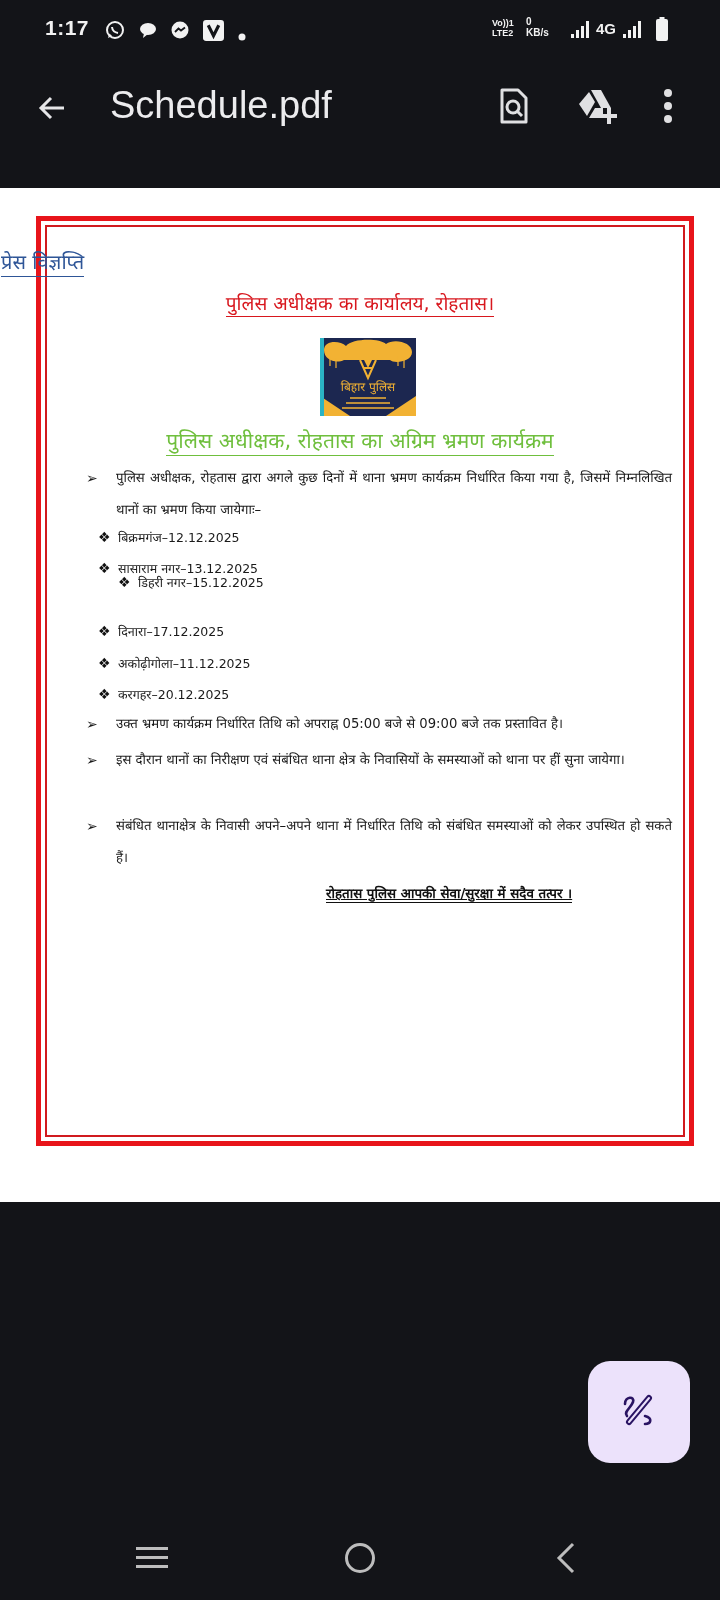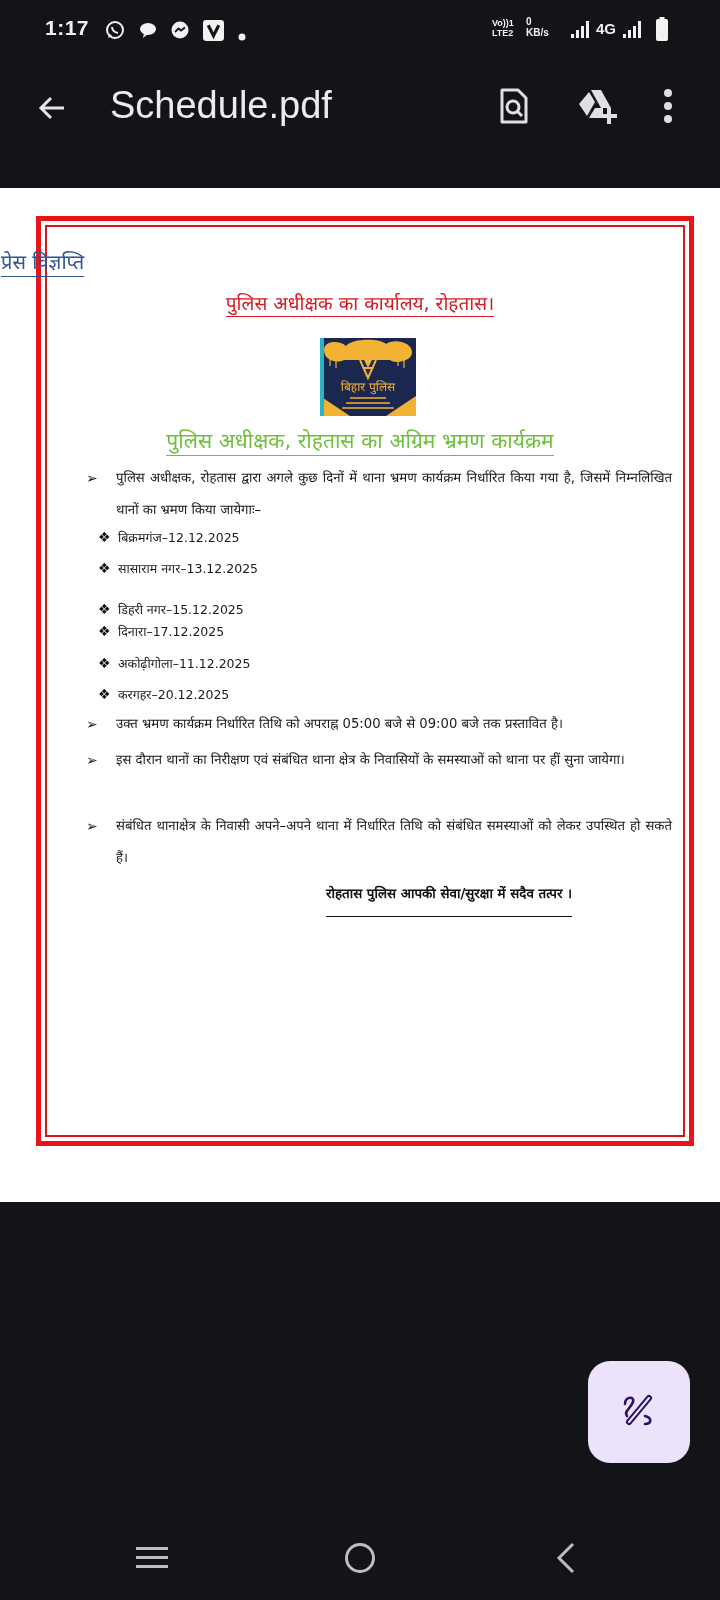--- a/index.html
+++ b/index.html
@@ -37,21 +37,21 @@
   .h-program span { border-bottom: 1.5px solid #6fbf3d; padding-bottom: 2px; }
 
   .para { position: absolute; left: 96px; width: 576px; font-size: 13.2px; color: #1a1a1a; line-height: 32px; }
   .para .arrow { position: absolute; left: -10px; top: 0; font-size: 14px; }
   .para .text { display: block; padding-left: 20px; text-align: justify; }
 
   .visit-item { position: absolute; left: 98px; font-size: 12.5px; color: #1a1a1a; height: 22px; line-height: 22px; }
   .visit-item .diamond { display: inline-block; width: 16px; font-size: 14px; color: #111; }
 
   .sign { position: absolute; left: 326px; top: 696px; font-size: 13.4px; color: #111; font-weight: bold; }
-  .sign span { border-bottom: 1.5px solid #111; padding-bottom: 15px; }
+  .sign span { border-bottom: 1.5px solid #111; padding-bottom: 1px; text-decoration: underline; }
 
   
   .fab { position: absolute; left: 588px; top: 1361px; width: 102px; height: 102px; border-radius: 22px; background: #ece2fb; display: flex; align-items: center; justify-content: center; cursor: pointer; }
 
   
   .nav-bar { position: absolute; left: 0; top: 1500px; width: 720px; height: 100px; background: #131418; }
   .nav-btn { position: absolute; top: 38px; width: 60px; height: 44px; display: flex; align-items: center; justify-content: center; cursor: pointer; }
 </style>
 </head>
 <body>
@@ -193,21 +193,21 @@
     </div>
 
     <div class="visit-item" style="top:338px;">
       <span class="diamond">❖</span>
       <span>बिक्रमगंज–12.12.2025</span>
     </div>
     <div class="visit-item" style="top:369px;">
       <span class="diamond">❖</span>
       <span>सासाराम नगर–13.12.2025</span>
     </div>
-    <div class="visit-item" style="top:410px;">
+    <div class="visit-item" style="top:383px;margin-left:20px;">
       <span class="diamond">❖</span>
       <span>डिहरी नगर–15.12.2025</span>
     </div>
     <div class="visit-item" style="top:432px;">
       <span class="diamond">❖</span>
       <span>दिनारा–17.12.2025</span>
     </div>
     <div class="visit-item" style="top:464px;">
       <span class="diamond">❖</span>
       <span>अकोढ़ीगोला–11.12.2025</span>

